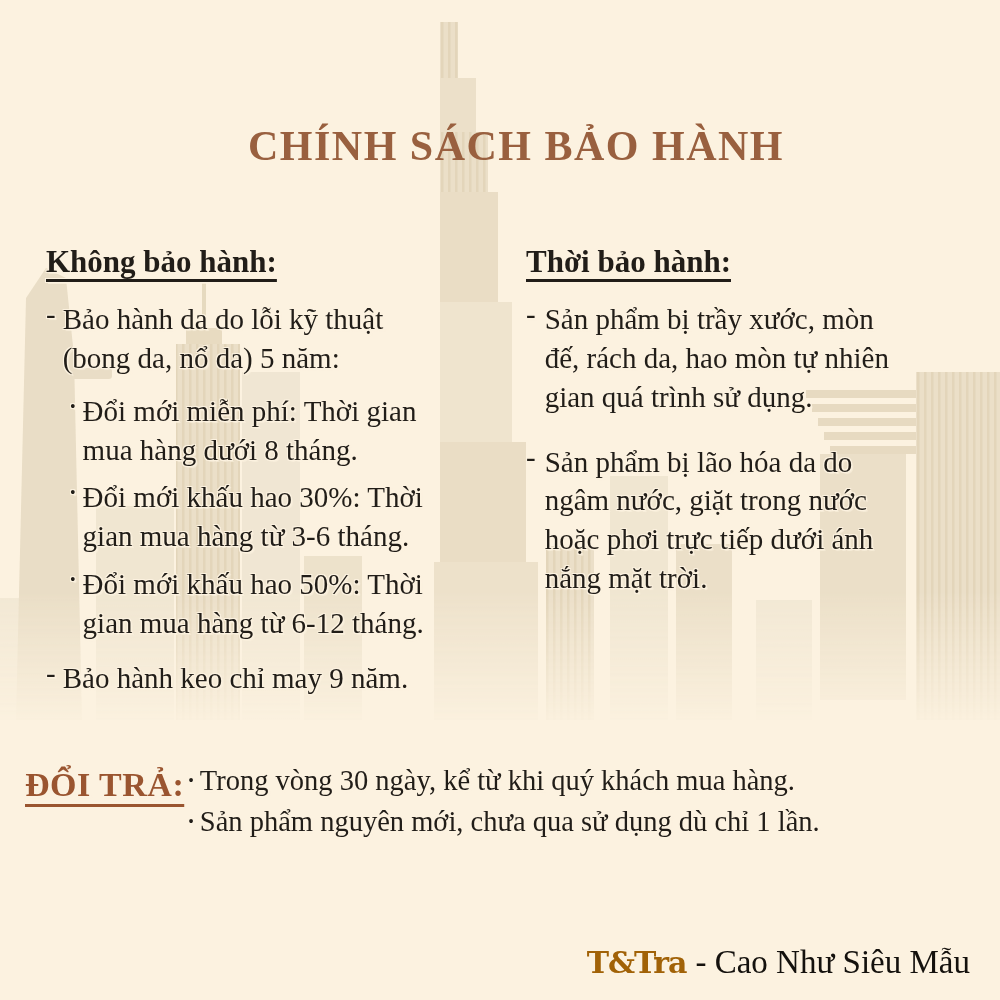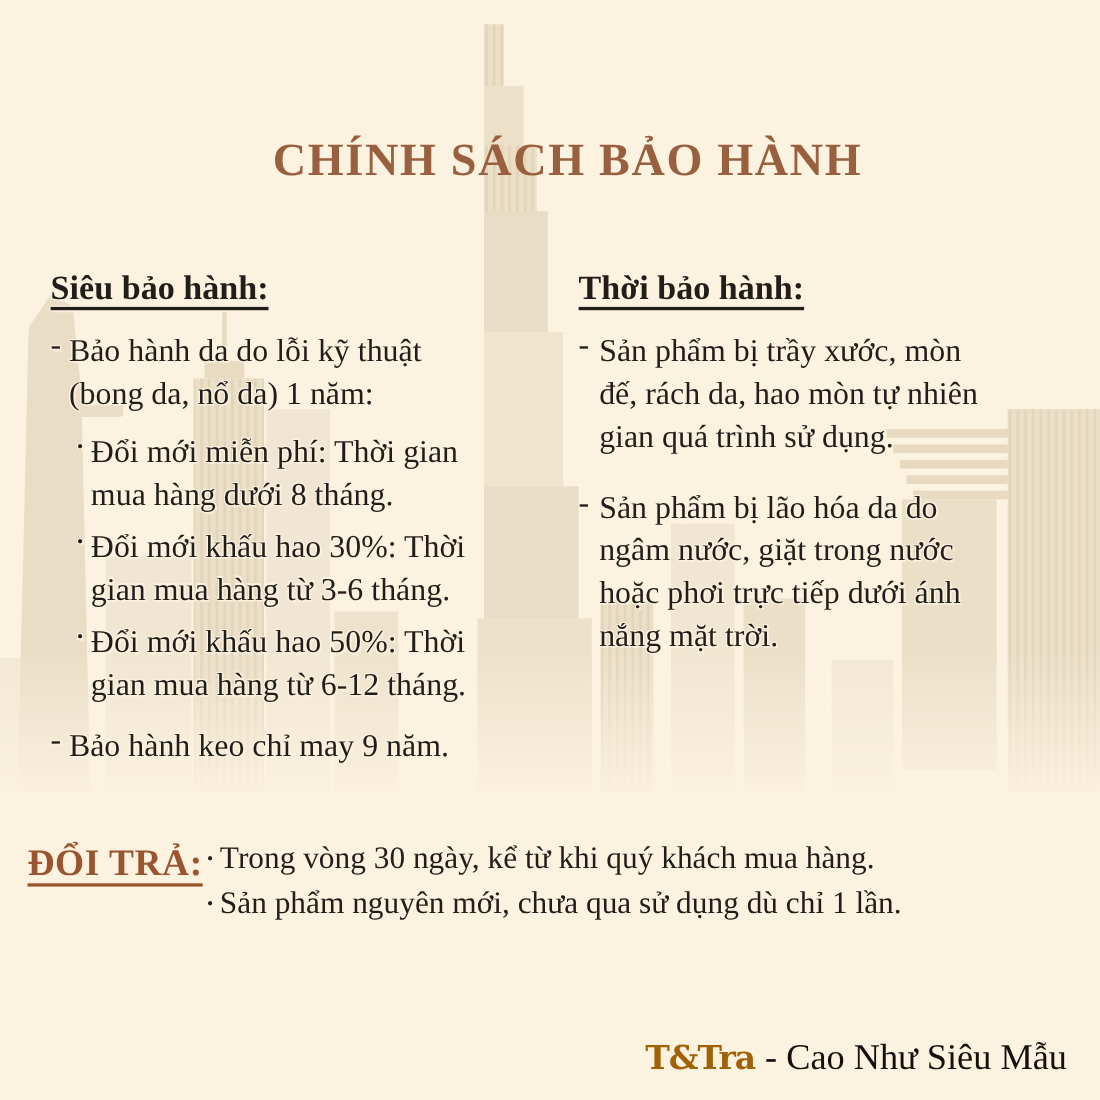--- a/index.html
+++ b/index.html
@@ -119,26 +119,26 @@
       <rect x="830" y="446" width="96" height="8" fill="#e6d9bf"></rect>
       <rect x="820" y="454" width="86" height="246" fill="#eadec6"></rect>
 
       <rect x="916" y="372" width="84" height="348" fill="url(#stripes)"></rect>
     </g>
   </svg>
 
   <div class="page-title">CHÍNH SÁCH BẢO HÀNH</div>
 
   <div class="col col-left">
-    <div class="col-heading halo">Siêu bảo hành:</div>
+    <div class="col-heading halo">Không bảo hành:</div>
 
     <div class="w-item halo">
       <span class="marker">-</span>
       <span class="text">Bảo hành da do lỗi kỹ thuật
-(bong da, nổ da) 1 năm:</span>
+(bong da, nổ da) 5 năm:</span>
     </div>
     <div class="w-item sub halo">
       <span class="marker">•</span>
       <span class="text">Đổi mới miễn phí: Thời gian
 mua hàng dưới 8 tháng.</span>
     </div>
     <div class="w-item sub halo">
       <span class="marker">•</span>
       <span class="text">Đổi mới khấu hao 30%: Thời
 gian mua hàng từ 3-6 tháng.</span>

